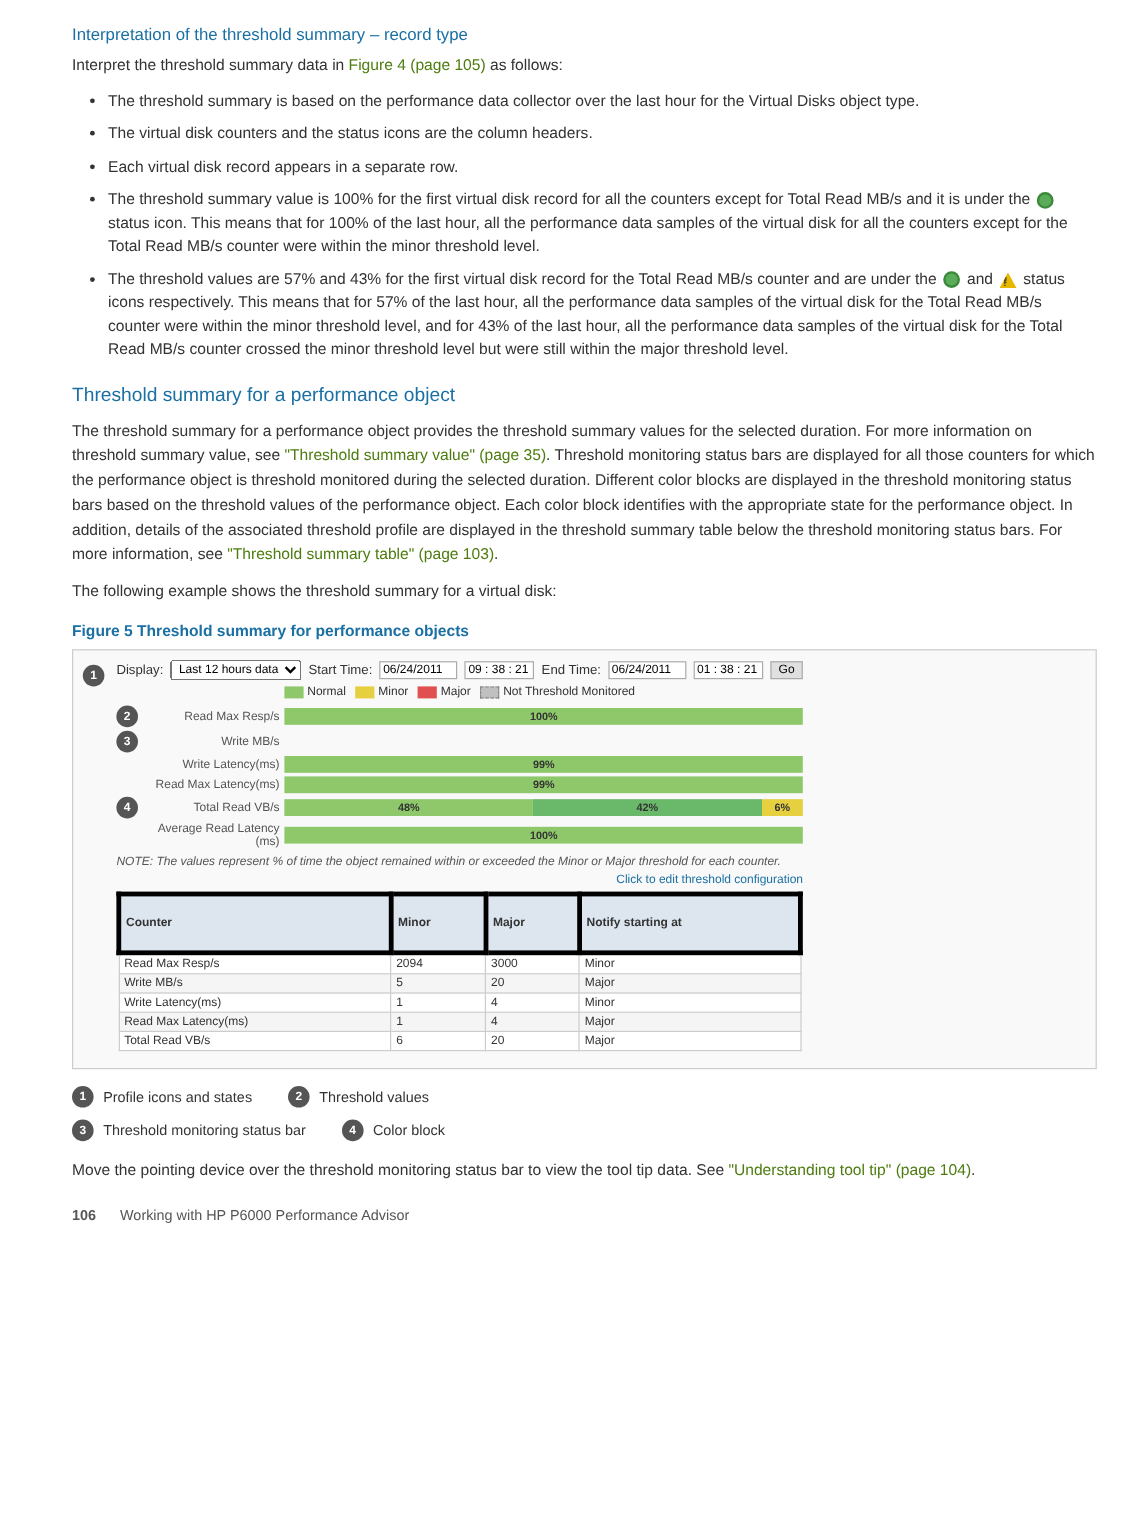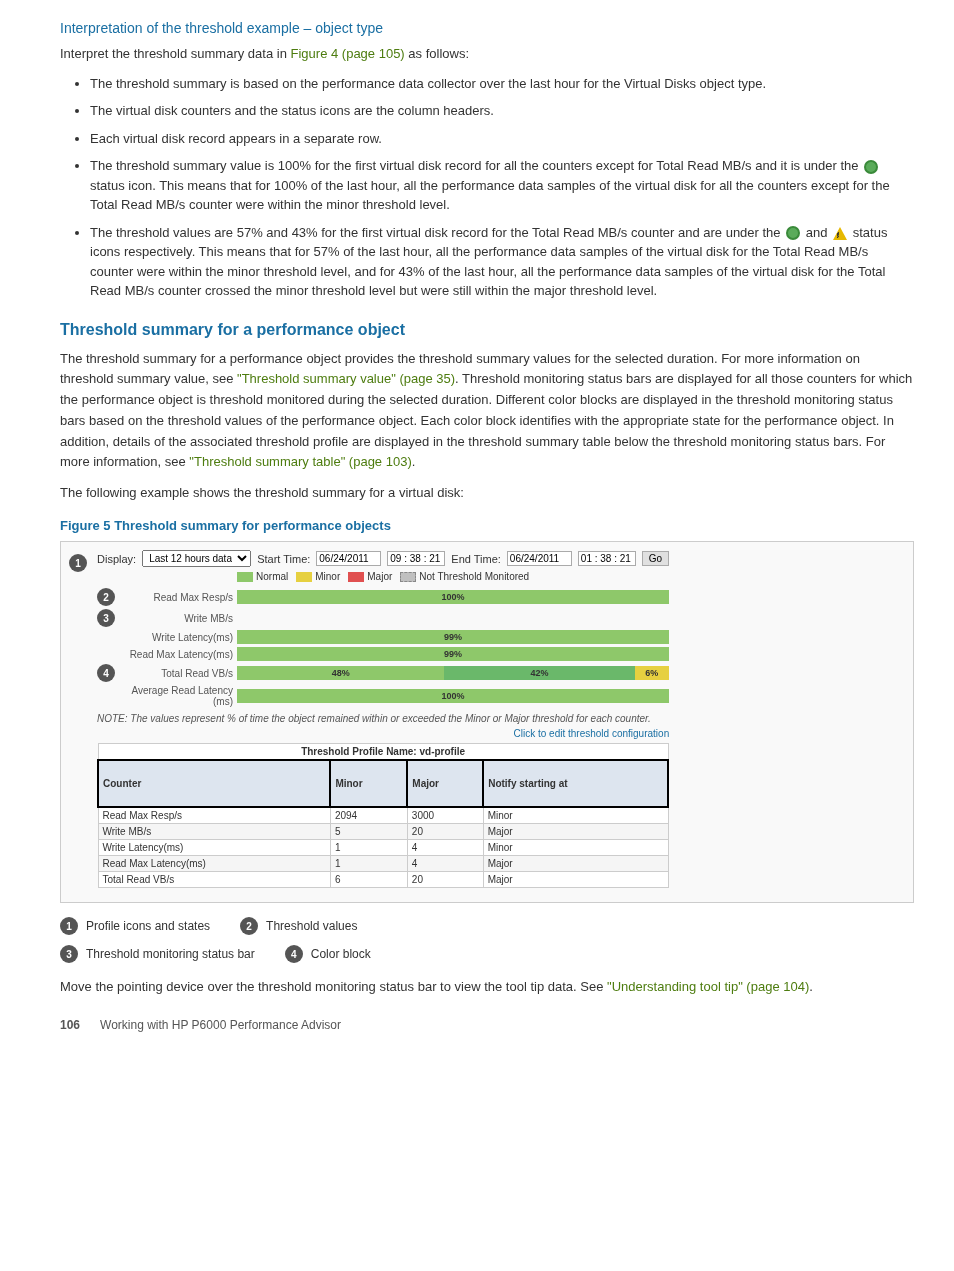--- a/index.html
+++ b/index.html
@@ -56,21 +56,21 @@
       top: 3px;
       left: -4px;
       font-size: 8px;
       font-weight: bold;
       color: #333;
     }
 
     .h2-section {
       color: #1a6fa3;
       font-size: 16px;
-      font-weight: bold;
+      font-weight: normal;
       margin-bottom: 10px;
       margin-top: 20px;
     }
     .body-text {
       line-height: 1.6;
       margin-bottom: 10px;
     }
     .figure-caption {
       color: #1a6fa3;
       font-size: 13px;
@@ -196,21 +196,21 @@
 
     
     .threshold-table {
       width: 100%;
       border-collapse: collapse;
       font-size: 10px;
       margin-top: 4px;
     }
     .threshold-table th {
       background: #dde5ef;
-      border: 2px solid #000000;
+      border: 4px solid #000000;
       padding: 17px 4px;
       text-align: left;
     }
     .threshold-table td {
       border: 1px solid #ccc;
       padding: 2px 4px;
       background: #fff;
     }
     .threshold-table tr:nth-child(even) td { background: #f5f5f5; }
 
@@ -245,21 +245,21 @@
       font-size: 12px;
       color: #555;
       display: flex;
       gap: 20px;
     }
     .page-num { font-weight: bold; }
   </style>
 </head>
 <body>
 
-<h2 class="section-heading">Interpretation of the threshold example – object type</h2>
+<h2 class="section-heading">Interpretation of the threshold summary – record type</h2>
 
 <p class="intro-text">
   Interpret the threshold summary data in <a class="link">Figure 4 (page 105)</a> as follows:
 </p>
 
 <ul class="bullet-list">
   <li>The threshold summary is based on the performance data collector over the last hour for the Virtual Disks object type.</li>
   <li>The virtual disk counters and the status icons are the column headers.</li>
   <li>Each virtual disk record appears in a separate row.</li>
   <li>
@@ -388,23 +388,20 @@
             </div>
           </div>
         </div>
 
         <p class="note-text">NOTE: The values represent % of time the object remained within or exceeded the Minor or Major threshold for each counter.</p>
 
         <div class="click-link" style="cursor:pointer;">Click to edit threshold configuration</div>
 
         <table class="threshold-table">
           <thead>
-            <tr>
-              <td colspan="4" class="table-section-header">Threshold Profile Name: vd-profile</td>
-            </tr>
             <tr>
               <th>Counter</th>
               <th>Minor</th>
               <th>Major</th>
               <th>Notify starting at</th>
             </tr>
           </thead>
           <tbody>
             <tr>
               <td>Read Max Resp/s</td>

